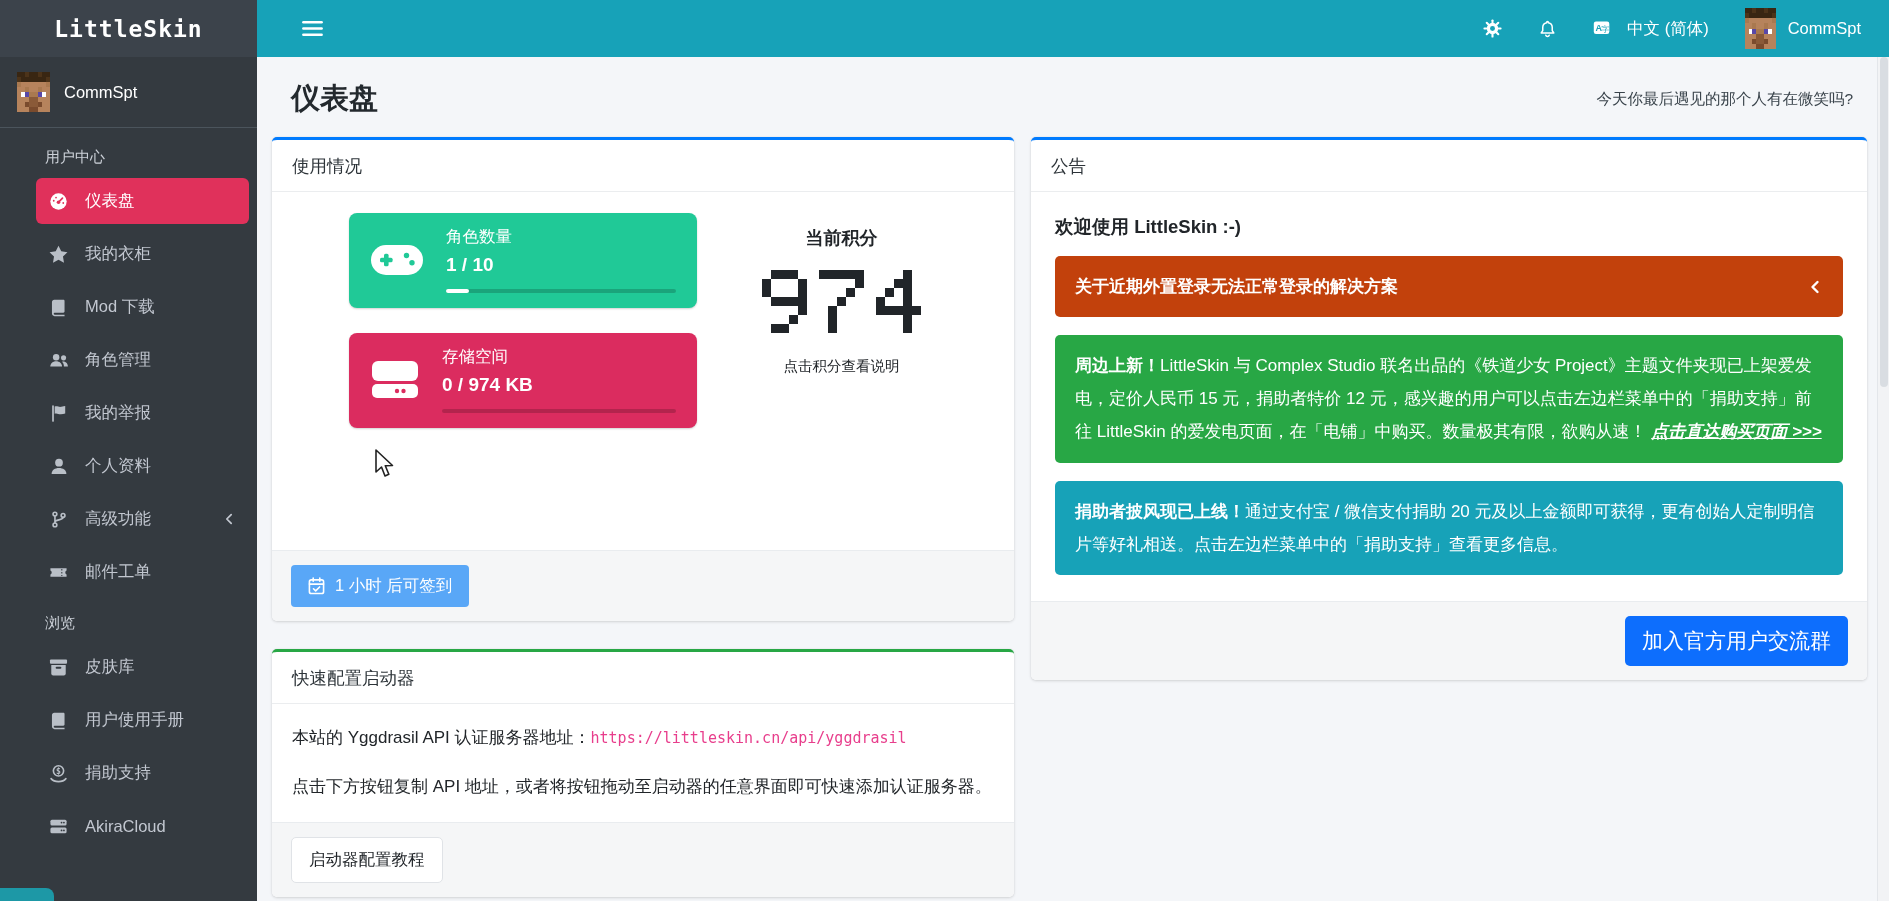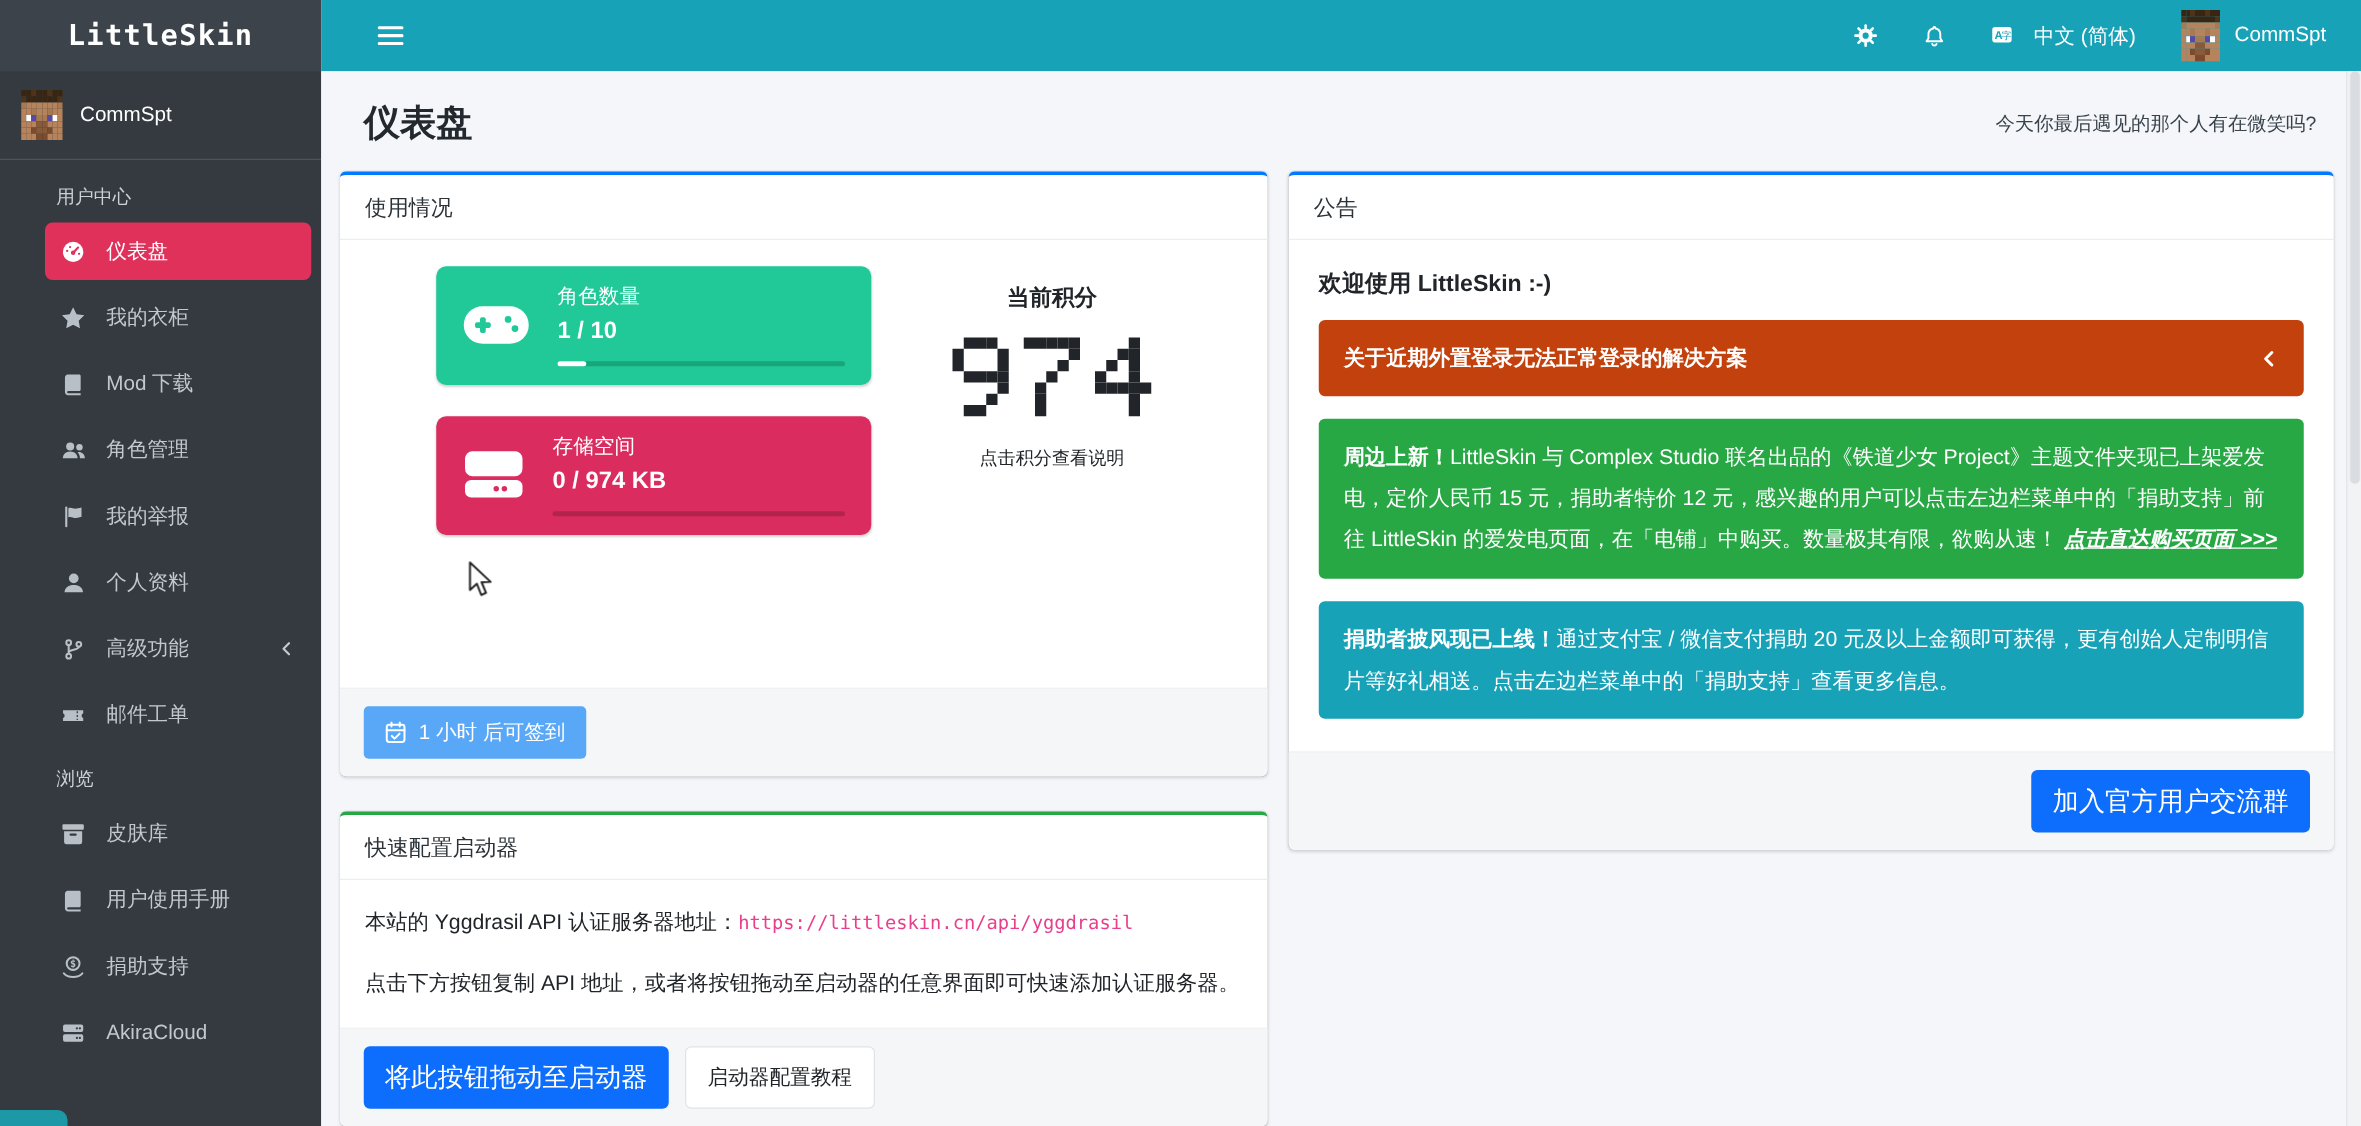--- a/index.html
+++ b/index.html
@@ -584,21 +584,20 @@
           </div>
 
           <div class="card bt-green mt28">
             <div class="card-header">快速配置启动器</div>
             <div class="launcher-body">
               <p><span>本站的 Yggdrasil API 认证服务器地址：</span><span class="code">https://littleskin.cn/api/yggdrasil</span></p>
               <p>点击下方按钮复制 API 地址，或者将按钮拖动至启动器的任意界面即可快速添加认证服务器。</p>
             </div>
             <div class="card-footer">
               <div class="btn-row">
-                <button class="btn-primary">将此按钮拖动至启动器</button>
                 <button class="btn-light">启动器配置教程</button>
               </div>
             </div>
           </div>
 
         </div>
 
         <div class="col-right">
           <div class="card bt-blue">
             <div class="card-header">公告</div>

